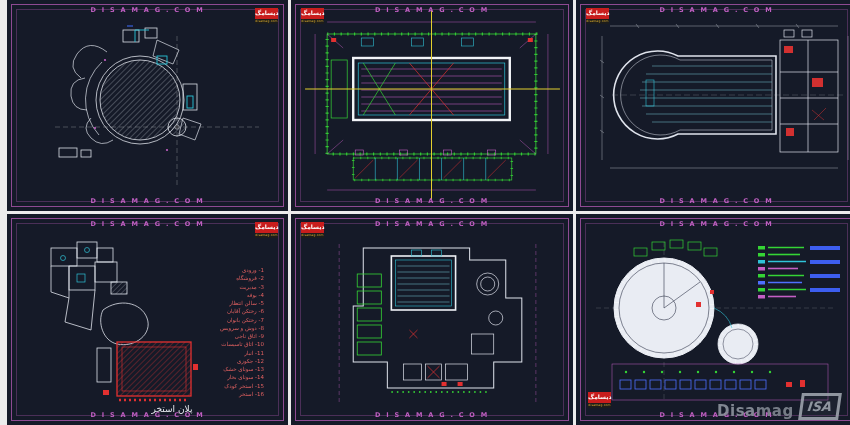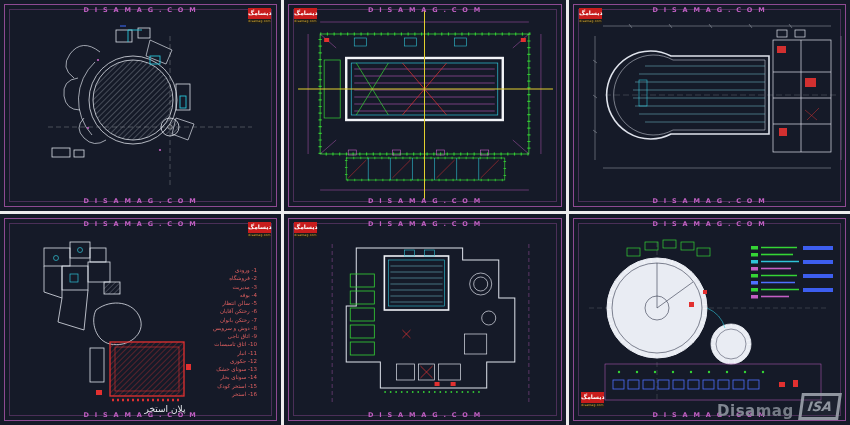--- a/index.html
+++ b/index.html
@@ -8,21 +8,21 @@
     background:#ececec;
     font-family:"DejaVu Sans", sans-serif;
     position:relative;
     overflow:hidden;
   }
   .sheet{
     display:grid;
     grid-template-columns:281px 282px 281px;
     grid-template-rows:211px 211px;
     gap:3px;
-    width:850px;height:425px;
+    width:850px;height:425px;padding-left:7px;
   }
   .panel{
     position:relative;
     background:#151a28;
     overflow:hidden;
   }
   .frame{position:absolute;inset:4px;border:1px solid #8e4a92;pointer-events:none;z-index:2}
   .frame2{position:absolute;inset:9px;border:1px solid rgba(142,74,146,.45);pointer-events:none;z-index:2}
   .banner{
     position:absolute;left:0;right:0;text-align:center;

